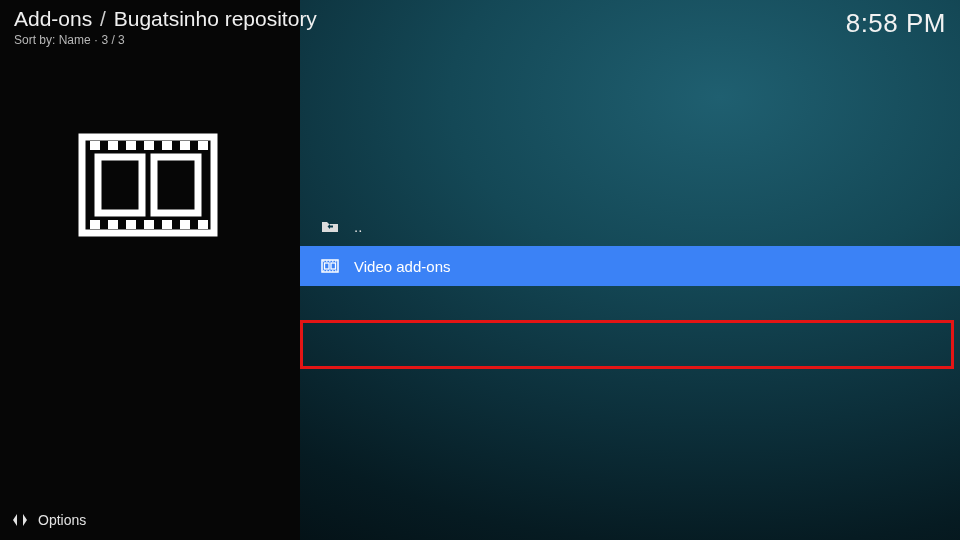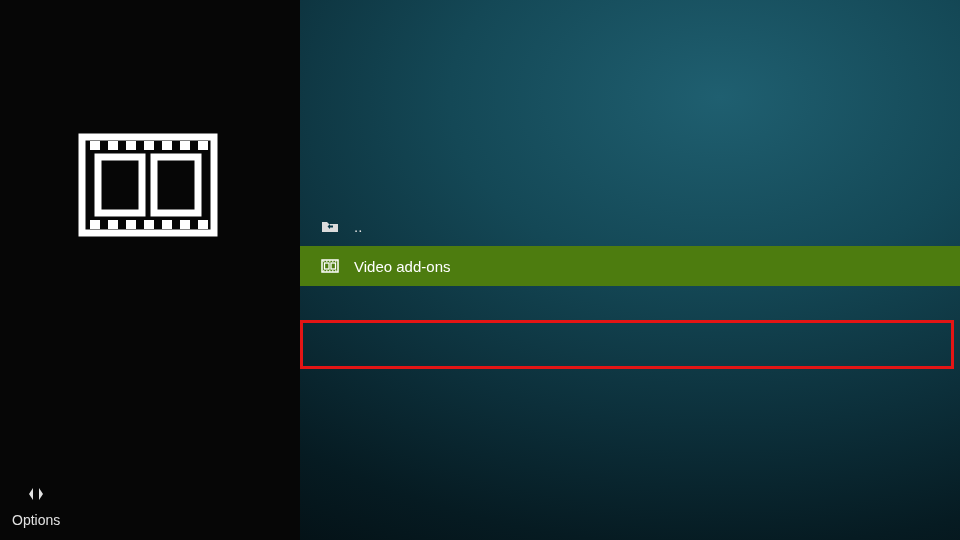--- a/index.html
+++ b/index.html
@@ -69,51 +69,63 @@
     color: #e4e4e4;
     position: relative;
   }
   .row .ricon {
     width: 20px; height: 20px;
     margin-right: 14px;
     display: flex; align-items: center; justify-content: center;
     color: #dcdcdc;
   }
   .row.highlight {
-    background: #4d7c0f;
+    background: #3b82f6;
     color: #ffffff;
   }
   .row.highlight .ricon { color: #ffffff; }
   .red-box {
     position: absolute;
     left: 300px; top: 320px;
     width: 654px; height: 49px;
     border: 3px solid #e31515;
     pointer-events: none;
   }
 
   
   .footer {
     position: absolute;
     left: 12px; bottom: 12px;
     display: flex;
     align-items: center;
     gap: 10px;
     font-size: 14px;
     color: #e2e2e2;
-    flex-direction: column;
   }
   .footer svg { display: block; }
 </style>
 </head>
 <body>
 
 <div class="left-panel"></div>
 
 <div class="header">
+  <div class="breadcrumb-wrap">
+    <div class="breadcrumb">
+      <span>Add-ons</span>
+      <span class="slash">/</span>
+      <span>Bugatsinho repository</span>
+    </div>
+    <div class="sortline">
+      <span>Sort by: Name</span>
+      <span> · </span>
+      <span>3 / 3</span>
+    </div>
+  </div>
+  <div class="clock">8:58 PM</div>
 </div>
 
 <div class="category-icon">
   <svg width="140" height="104" viewBox="0 0 140 104">
     <g fill="none" stroke="#ffffff" stroke-width="7">
       <rect x="4" y="4" width="132" height="96"></rect>
       <rect x="20" y="24" width="44" height="56"></rect>
       <rect x="76" y="24" width="44" height="56"></rect>
     </g>
     <g fill="#ffffff">

